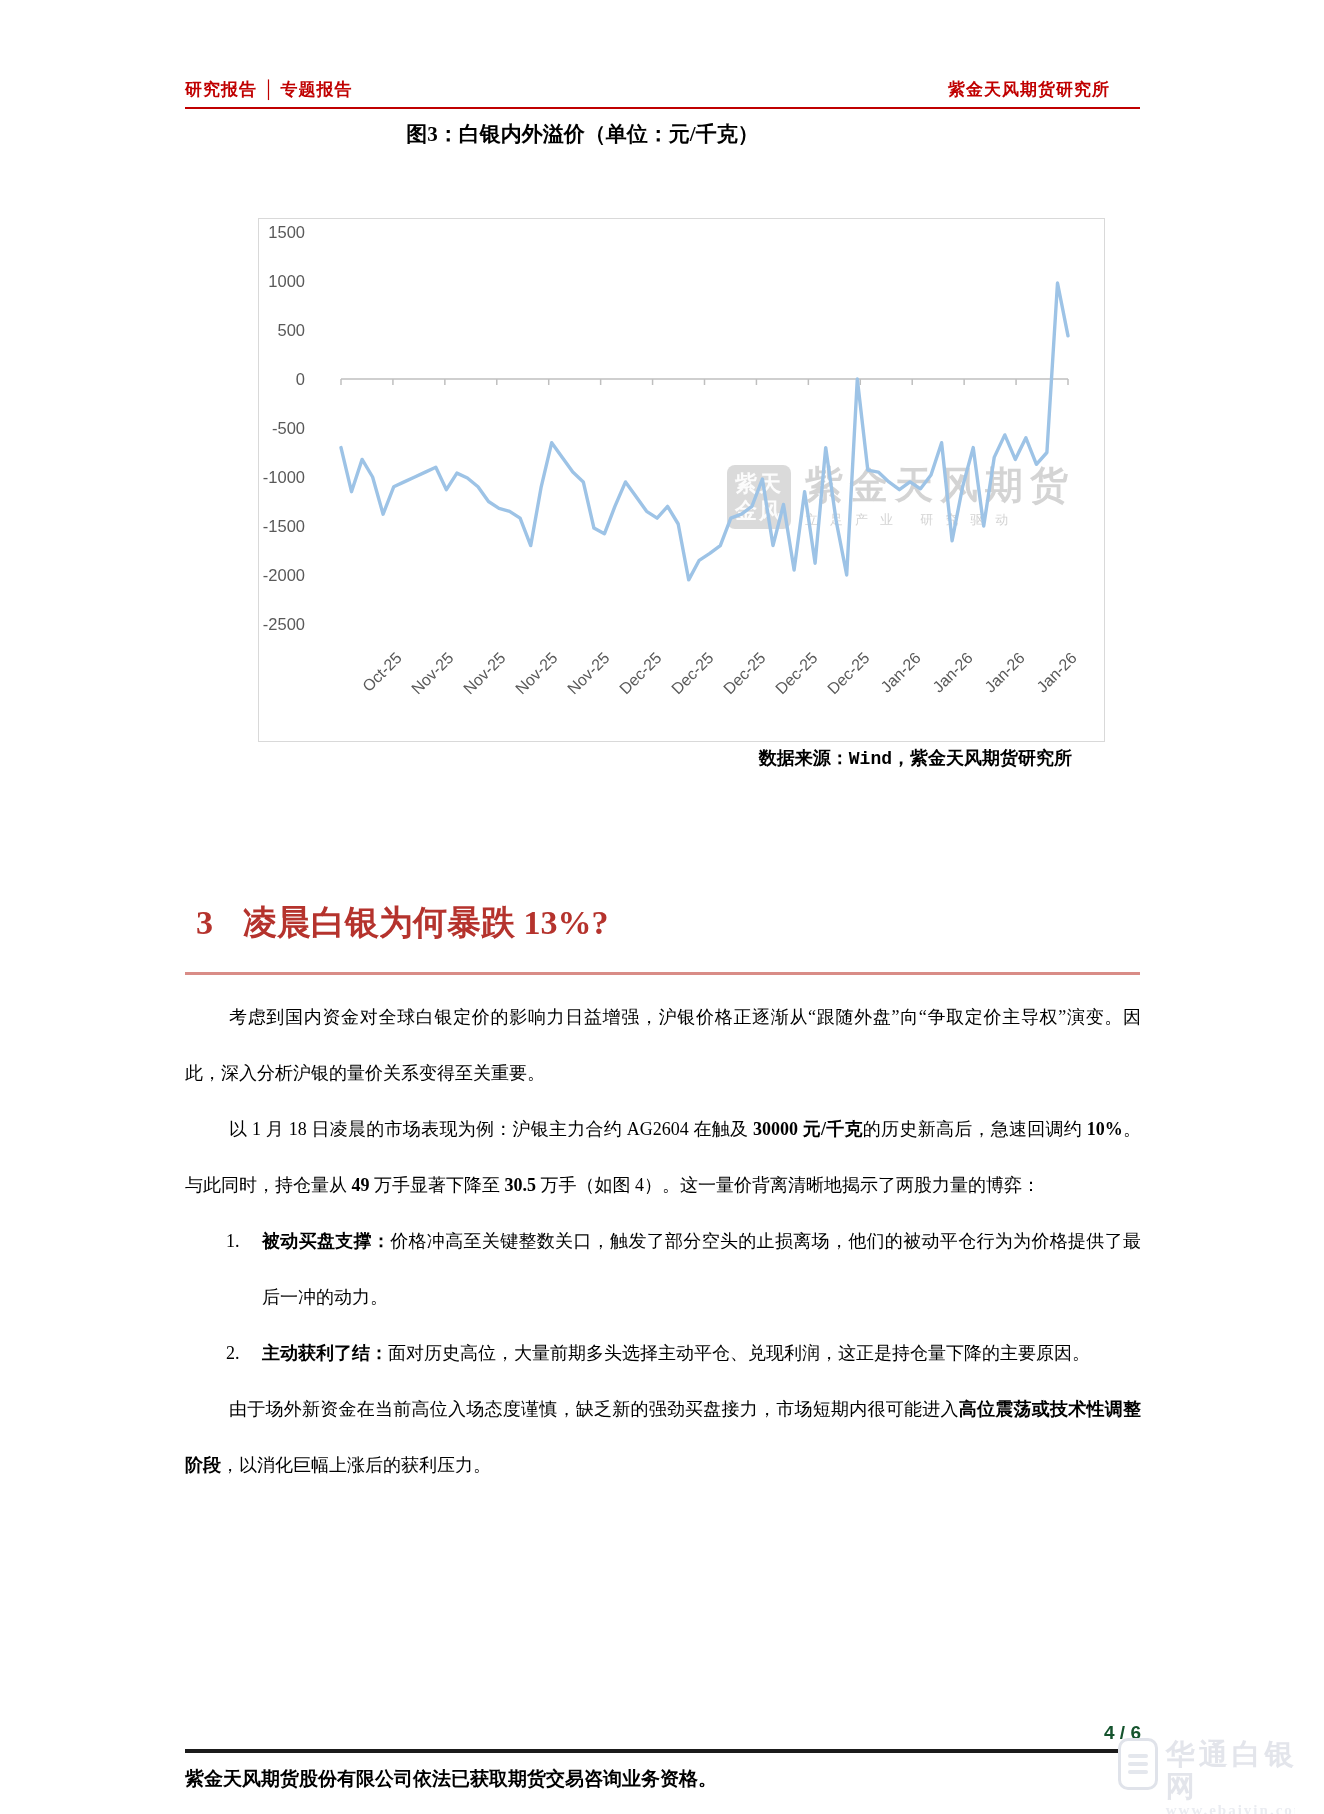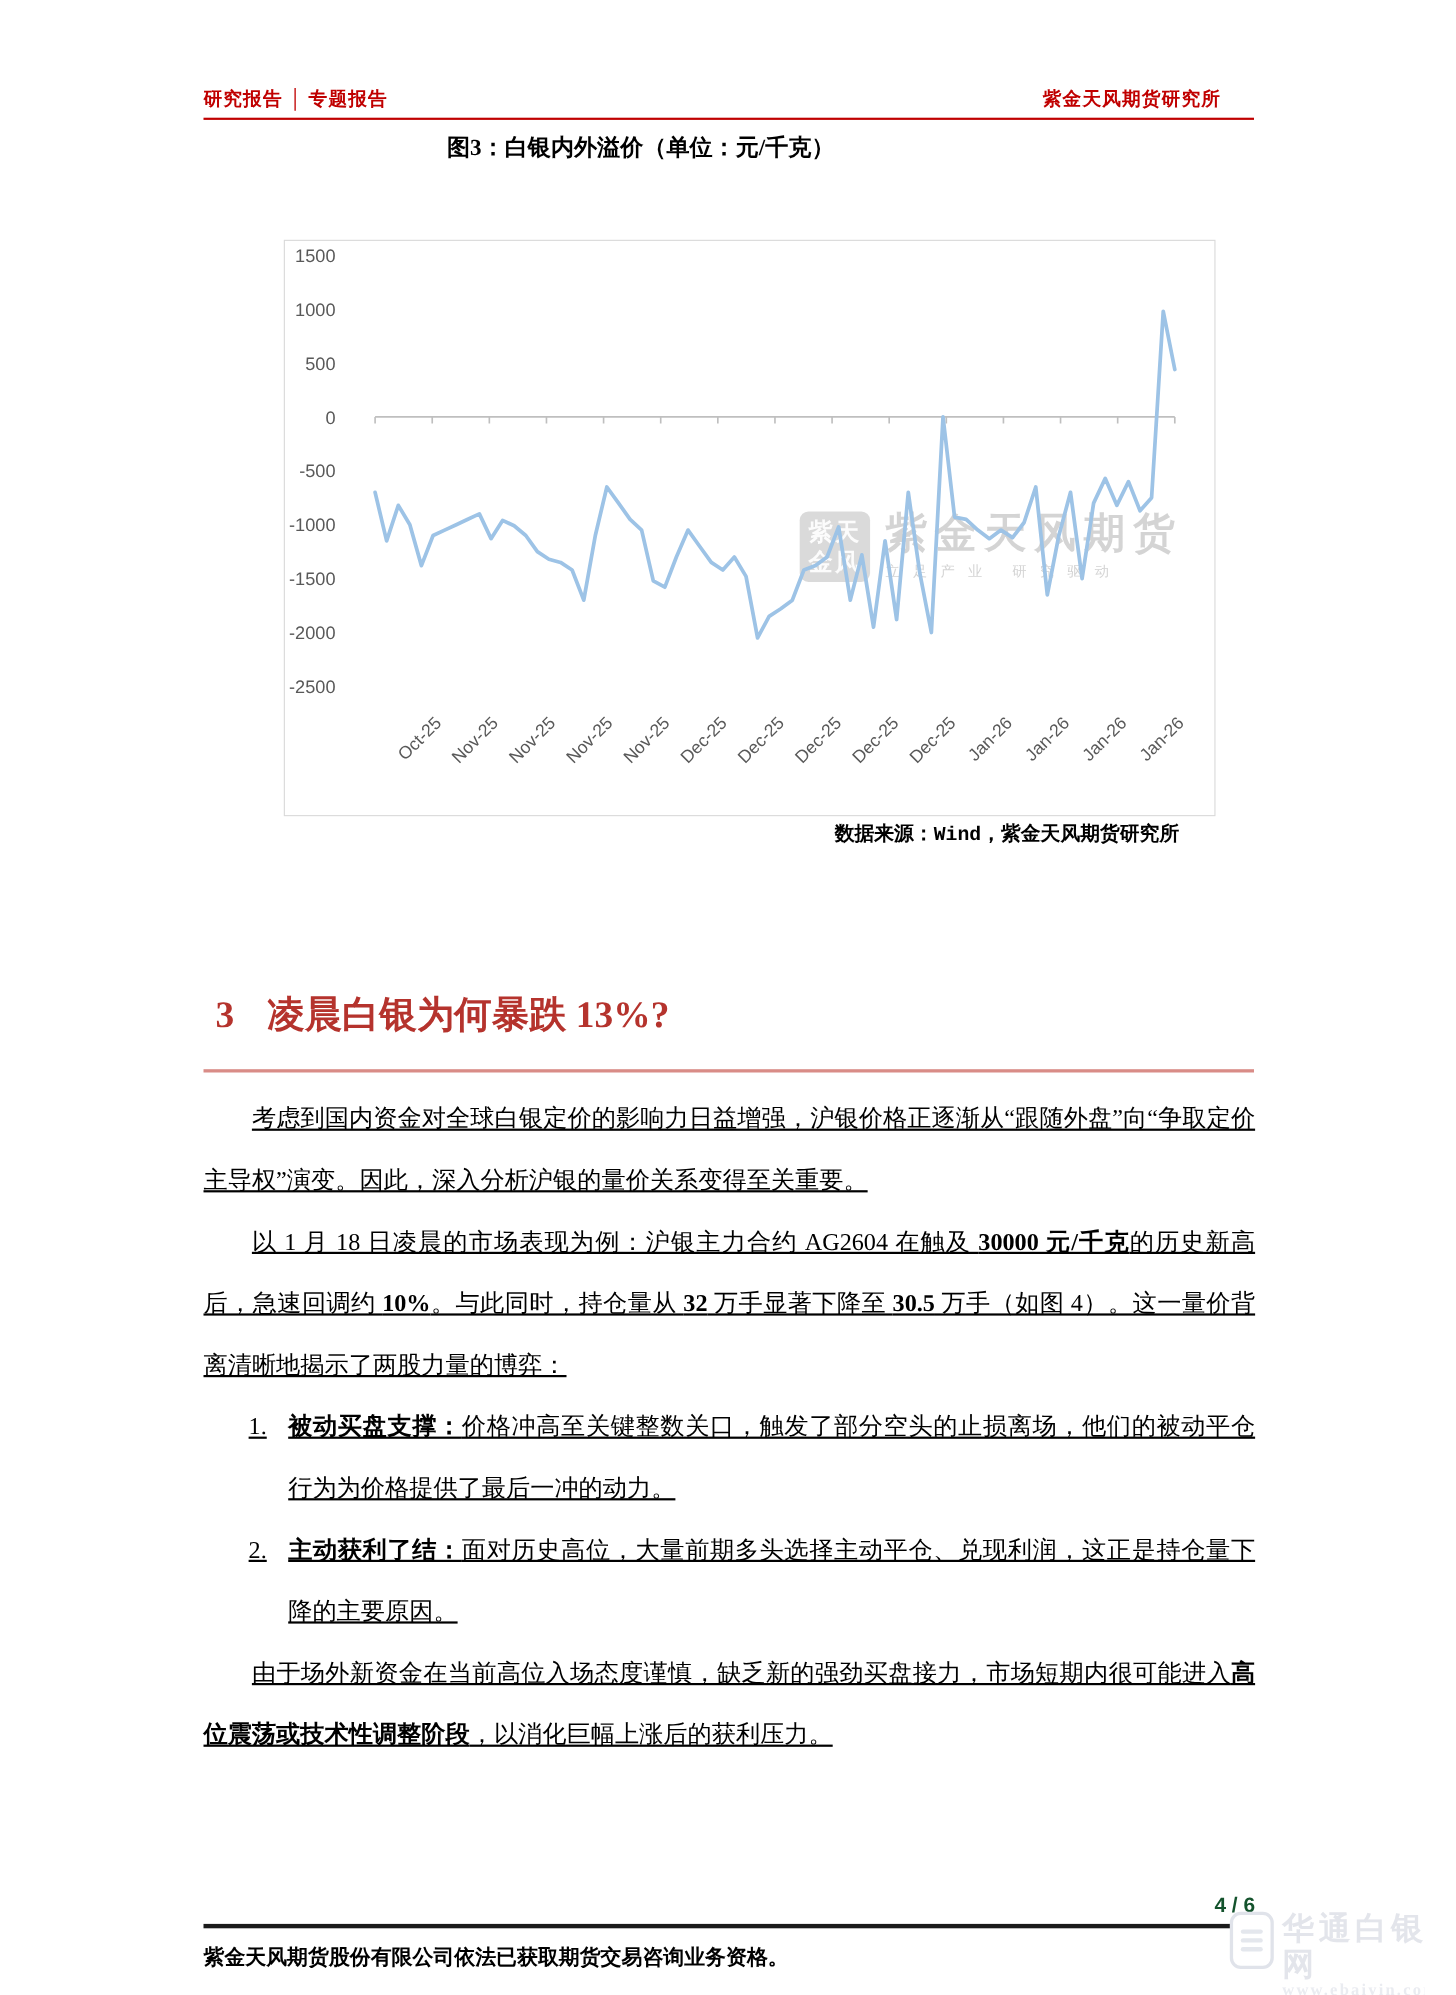--- a/index.html
+++ b/index.html
@@ -35,22 +35,22 @@
   .source{position:absolute;right:223px;top:746px;font-size:18px;font-weight:600;color:#000;
           font-family:"Liberation Mono","DejaVu Sans Mono",monospace;}
 
   
   .section{position:absolute;left:196px;top:900px;color:#B5332D;font-weight:700;font-size:34px;
            font-family:"Liberation Serif","DejaVu Serif",serif;}
   .section .num{margin-right:30px;}
   .section-rule{position:absolute;left:185px;width:955px;top:972px;height:3px;background:#D98C87;}
 
   
-  .body-text{position:absolute;left:185px;top:989px;width:956px;font-size:22px;line-height:56px;
-             text-align:justify;color:#000;text-decoration:underline;}
+  .body-text{position:absolute;left:185px;top:989px;width:956px;font-size:18px;line-height:56px;
+             text-align:justify;color:#000;}
   .body-text p{margin:0;text-indent:44px;}
   .body-text b{font-weight:700;}
   .li{display:flex;}
   .li .num{width:77px;padding-left:41px;box-sizing:border-box;flex:none;}
   .li .li-text{flex:1;text-align:justify;}
 
   
   .pg-num{position:absolute;left:185px;top:1722px;width:956px;text-align:right;font-size:19px;font-weight:700;
           font-family:"Liberation Sans","DejaVu Sans",sans-serif;color:#14532d;}
   .ftr-rule{position:absolute;left:185px;width:956px;top:1749px;height:4px;background:#1b1b1b;}
@@ -136,21 +136,21 @@
 
   <div class="source">数据来源：Wind，紫金天风期货研究所</div>
 
   <div class="section">
     <span class="num">3</span><span>凌晨白银为何暴跌 13%?</span>
   </div>
   <div class="section-rule"></div>
 
   <div class="body-text">
     <p><span>考虑到国内资金对全球白银定价的影响力日益增强，沪银价格正逐渐从“跟随外盘”向“争取定价主导权”演变。因此，深入分析沪银的量价关系变得至关重要。</span></p>
-    <p><span>以 1 月 18 日凌晨的市场表现为例：沪银主力合约 AG2604 在触及 </span><b>30000 元/千克</b><span>的历史新高后，急速回调约 </span><b>10%</b><span>。与此同时，持仓量从 </span><b>32</b><span> 万手显著下降至 </span><b>30.5</b><span> 万手（如图 4）。这一量价背离清晰地揭示了两股力量的博弈：</span></p>
+    <p><span>以 1 月 18 日凌晨的市场表现为例：沪银主力合约 AG2604 在触及 </span><b>30000 元/千克</b><span>的历史新高后，急速回调约 </span><b>10%</b><span>。与此同时，持仓量从 </span><b>49</b><span> 万手显著下降至 </span><b>30.5</b><span> 万手（如图 4）。这一量价背离清晰地揭示了两股力量的博弈：</span></p>
     <div class="li">
       <span class="num">1.</span>
       <div class="li-text"><b>被动买盘支撑：</b><span>价格冲高至关键整数关口，触发了部分空头的止损离场，他们的被动平仓行为为价格提供了最后一冲的动力。</span></div>
     </div>
     <div class="li">
       <span class="num">2.</span>
       <div class="li-text"><b>主动获利了结：</b><span>面对历史高位，大量前期多头选择主动平仓、兑现利润，这正是持仓量下降的主要原因。</span></div>
     </div>
     <p><span>由于场外新资金在当前高位入场态度谨慎，缺乏新的强劲买盘接力，市场短期内很可能进入</span><b>高位震荡或技术性调整阶段</b><span>，以消化巨幅上涨后的获利压力。</span></p>
   </div>

